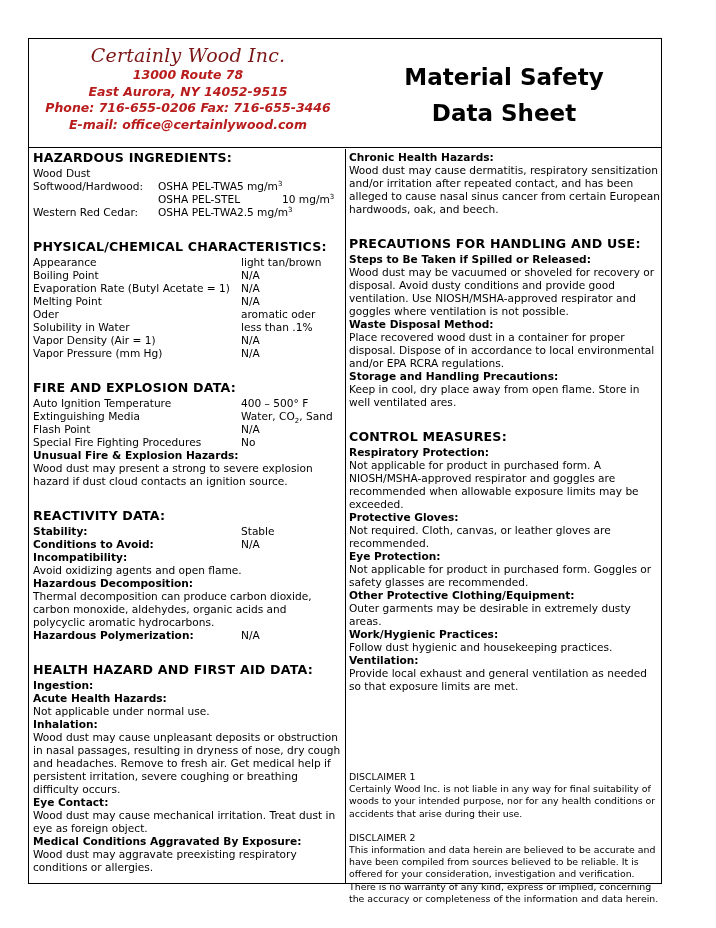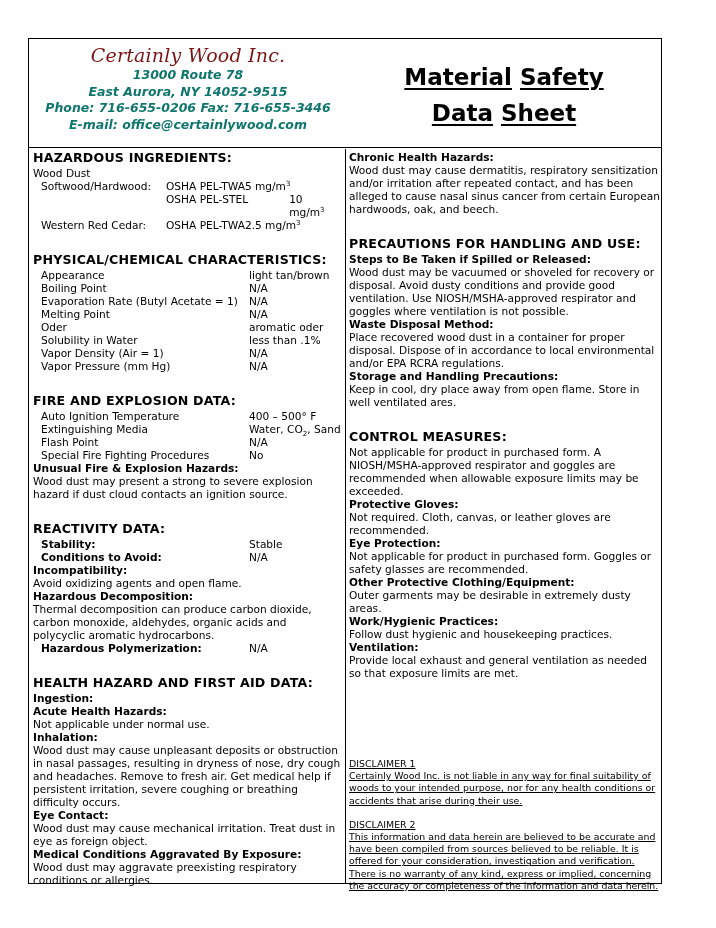--- a/index.html
+++ b/index.html
@@ -1,40 +1,40 @@
 <!DOCTYPE html>
 <html><head>
 <meta charset="utf-8">
 <style>
   html, body { margin:0; padding:0; background:#ffffff; }
   body { width:716px; height:928px; position:relative; font-family:"DejaVu Sans", sans-serif; color:#000; }
   .sheet { position:absolute; left:28px; top:38px; width:634px; height:846px; border:1.5px solid #000; box-sizing:border-box; }
   .header { position:absolute; left:0; top:0; width:100%; height:108px; border-bottom:1.5px solid #000; }
   .company { position:absolute; left:0; top:4px; width:318px; text-align:center; }
   .company-name { font-family:"DejaVu Serif", serif; font-style:italic; font-size:19px; color:#7b1515; line-height:24px; letter-spacing:0.2px; }
-  .company-line { font-size:12.5px; font-weight:bold; font-style:italic; color:#0f766e; line-height:16.5px; }
+  .company-line { font-size:12.5px; font-weight:bold; font-style:italic; color:#b91c1c; line-height:16.5px; }
   .title { position:absolute; left:318px; top:20px; width:314px; text-align:center; font-weight:bold; font-size:23px; line-height:36px; }
-  .title span.u { text-decoration:underline; text-decoration-thickness:2px; text-underline-offset:3px; }
+  .title span.u { text-decoration-thickness:2px; text-underline-offset:3px; }
   .vdiv { position:absolute; left:316px; top:110px; width:1px; height:734px; background:#000; }
   .col { position:absolute; top:110px; font-size:10.6px; line-height:13px; }
   .col-left { left:4px; width:308px; }
   .col-right { left:320px; width:312px; }
   .h { font-weight:bold; font-size:12.6px; letter-spacing:0.2px; line-height:16px; margin-top:20px; margin-bottom:1px; }
   .h.first { margin-top:1px; }
   .b { font-weight:bold; }
   .row { display:flex; }
-  .row .k { width:208px; flex:none;margin-left:8px; }
+  .row .k { width:208px; flex:none; }
   .row .v { flex:1; }
   .ing .k { width:125px; flex:none; }
   .ing .v { flex:1; }
   .stel { display:flex; }
   .stel .a { width:124px; }
   sup { font-size:7px; line-height:0; vertical-align:4px; }
   sub { font-size:7px; line-height:0; }
-  .disc { font-size:9.4px; line-height:12.2px;text-decoration:underline; }
+  .disc { font-size:9.4px; line-height:12.2px; }
   .disc .dh { margin-top:12px; }
   .disc .dh.first { margin-top:0; }
   .spacer-big { height:78px; }
 </style>
 </head>
 <body>
 
 <div class="sheet">
 
   <div class="header">
@@ -165,20 +165,21 @@
 
     <div class="h">PRECAUTIONS FOR HANDLING AND USE:</div>
     <div class="b">Steps to Be Taken if Spilled or Released:</div>
     <div>Wood dust may be vacuumed or shoveled for recovery or disposal. Avoid dusty conditions and provide good ventilation. Use NIOSH/MSHA-approved respirator and goggles where ventilation is not possible.</div>
     <div class="b">Waste Disposal Method:</div>
     <div>Place recovered wood dust in a container for proper disposal. Dispose of in accordance to local environmental and/or EPA RCRA regulations.</div>
     <div class="b">Storage and Handling Precautions:</div>
     <div>Keep in cool, dry place away from open flame. Store in well ventilated ares.</div>
 
     <div class="h">CONTROL MEASURES:</div>
+    <div class="b">Respiratory Protection:</div>
     <div>Not applicable for product in purchased form. A NIOSH/MSHA-approved respirator and goggles are recommended when allowable exposure limits may be exceeded.</div>
     <div class="b">Protective Gloves:</div>
     <div>Not required. Cloth, canvas, or leather gloves are recommended.</div>
     <div class="b">Eye Protection:</div>
     <div>Not applicable for product in purchased form. Goggles or safety glasses are recommended.</div>
     <div class="b">Other Protective Clothing/Equipment:</div>
     <div>Outer garments may be desirable in extremely dusty areas.</div>
     <div class="b">Work/Hygienic Practices:</div>
     <div>Follow dust hygienic and housekeeping practices.</div>
     <div class="b">Ventilation:</div>

